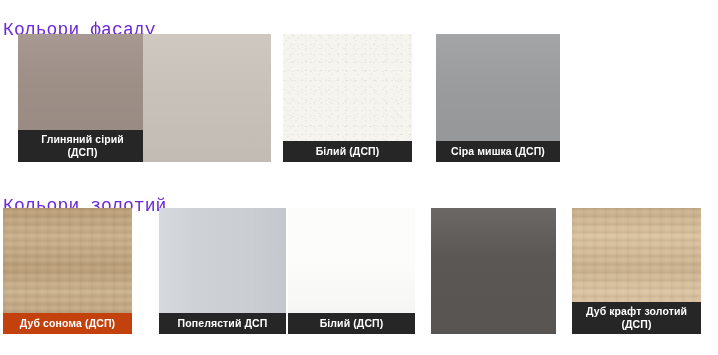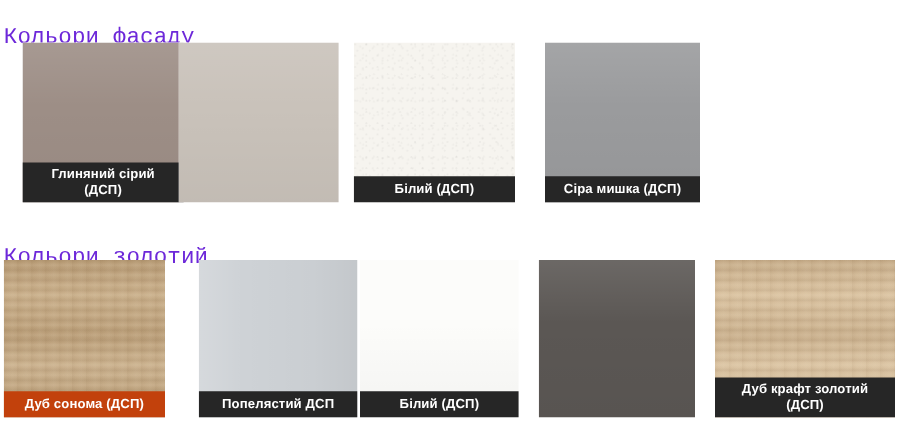--- a/index.html
+++ b/index.html
@@ -195,21 +195,21 @@
         </div>
         <div class="swatch-label" style="background: rgb(38, 38, 38); color: rgb(255, 255, 255);">
           <div>Білий (ДСП)</div>
         </div>
       </div>
       <div class="swatch" style="left: 431px; width: 125px; height: 126px;">
         <div class="swatch-fill" style="background-color: rgb(91, 87, 84);">
           <div class="tex-soft-grad"></div>
         </div>
       </div>
-      <div class="swatch" style="left: 572px; width: 144px; height: 126px;">
+      <div class="swatch" style="left: 572px; width: 129px; height: 126px;">
         <div class="swatch-fill" style="background-color: rgb(213, 189, 155);">
           <div class="tex-wood"></div>
           <div class="tex-wood-grain"></div>
         </div>
         <div class="swatch-label two-line" style="background: rgb(38, 38, 38); color: rgb(255, 255, 255);">
           <div>Дуб крафт золотий</div>
           <div>(ДСП)</div>
         </div>
       </div>
     </div>

